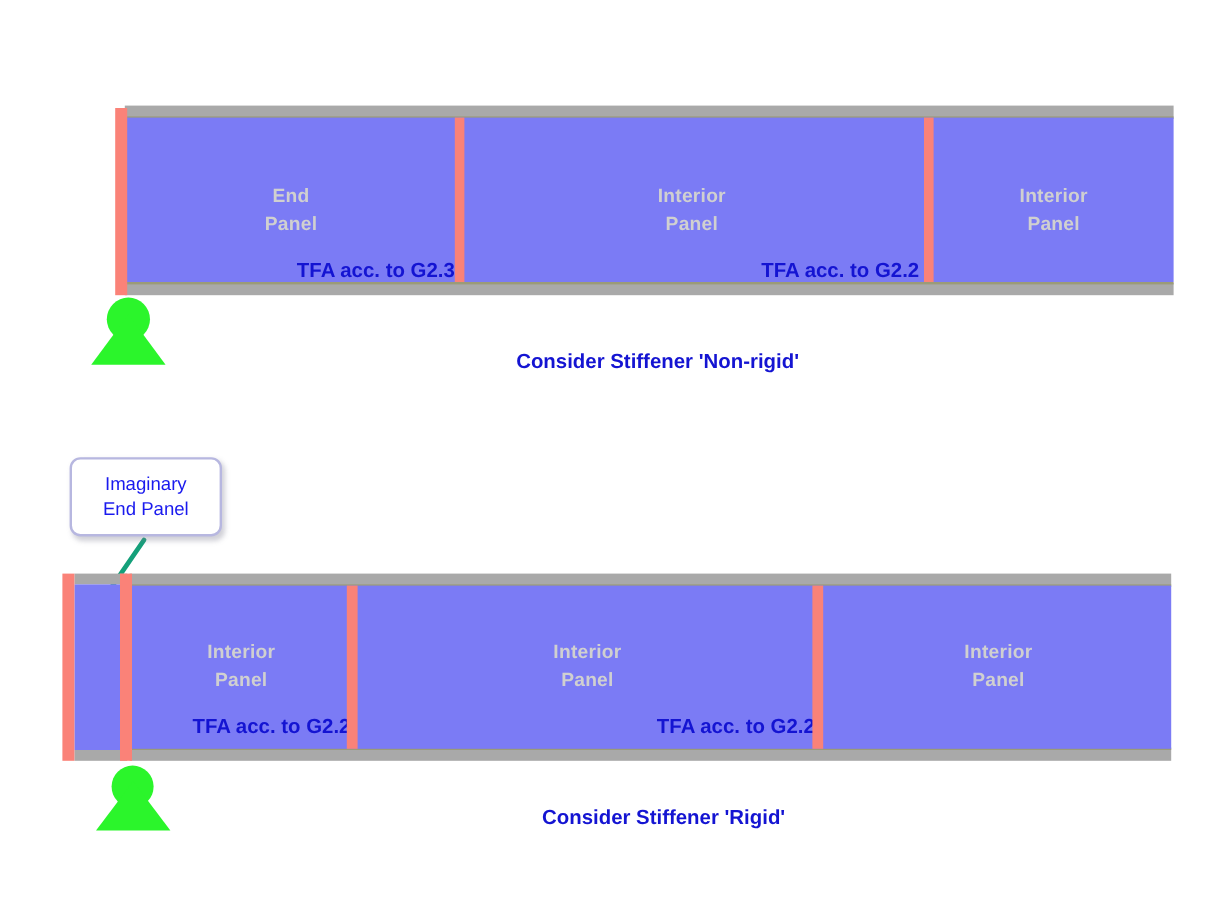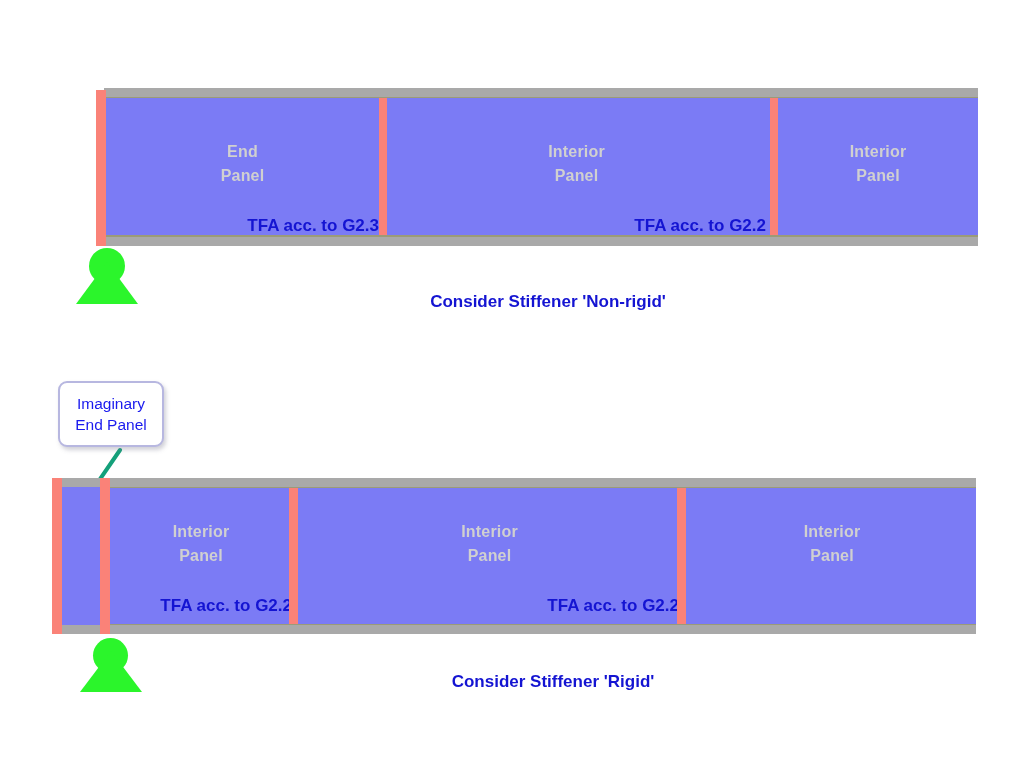--- a/index.html
+++ b/index.html
@@ -52,20 +52,21 @@
     left: 0;
     width: 100%;
     text-align: center;
     color: #d0d0d0;
     font-weight: bold;
     font-size: 16px;
     line-height: 24px;
     letter-spacing: 0.2px;
     white-space: pre-line;
     pointer-events: none;
+    margin-top: 12px;
   }
   .panel-tfa {
     position: absolute;
     left: 0;
     width: 100%;
     text-align: right;
     color: #1414d2;
     font-weight: bold;
     font-size: 17px;
     line-height: 20px;
@@ -171,21 +172,21 @@
     <div class="circ" style="left:13px; top:0px; width:36px; height:36px;"></div>
     <div class="tri" style="left:0px; top:14px; border-width:0 31px 42px 31px;"></div>
   </div>
 
   <div class="caption" style="left:0px; top:292px; width:1096px; text-align:center;">Consider Stiffener 'Non-rigid'</div>
 
   <svg class="leader" viewBox="0 0 1024 768" width="1024" height="768">
     <line x1="120" y1="450" x2="74" y2="517" stroke="#14a07a" stroke-width="4" stroke-linecap="round"></line>
   </svg>
 
-  <div class="callout-box" style="left:58px; top:381px; width:106px; height:66px;">
+  <div class="callout-box" style="left:58px; top:381px; width:127px; height:66px;">
     <div class="callout-text">Imaginary
 End Panel</div>
   </div>
 
   <div class="beam" style="left:52px; top:478px; width:62px; height:156px;">
     <div class="flange" style="left:10px; top:0px; width:44px; height:9px;"></div>
     <div class="flange" style="left:10px; top:147px; width:44px; height:9px;"></div>
     <div class="web" style="left:10px; top:9px; width:44px; height:138px;"></div>
     <div class="panel" style="left:10px; top:9px; width:44px; height:138px;">
       <div class="panel-title" style="top:42px;"></div>

